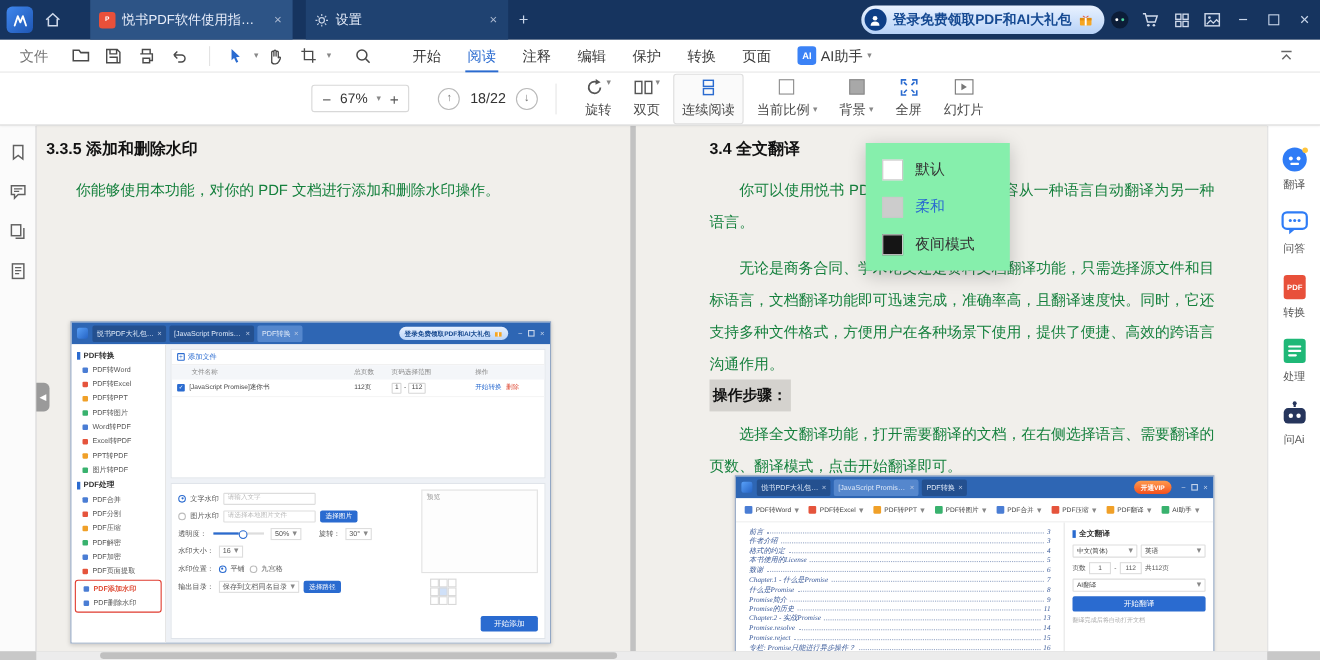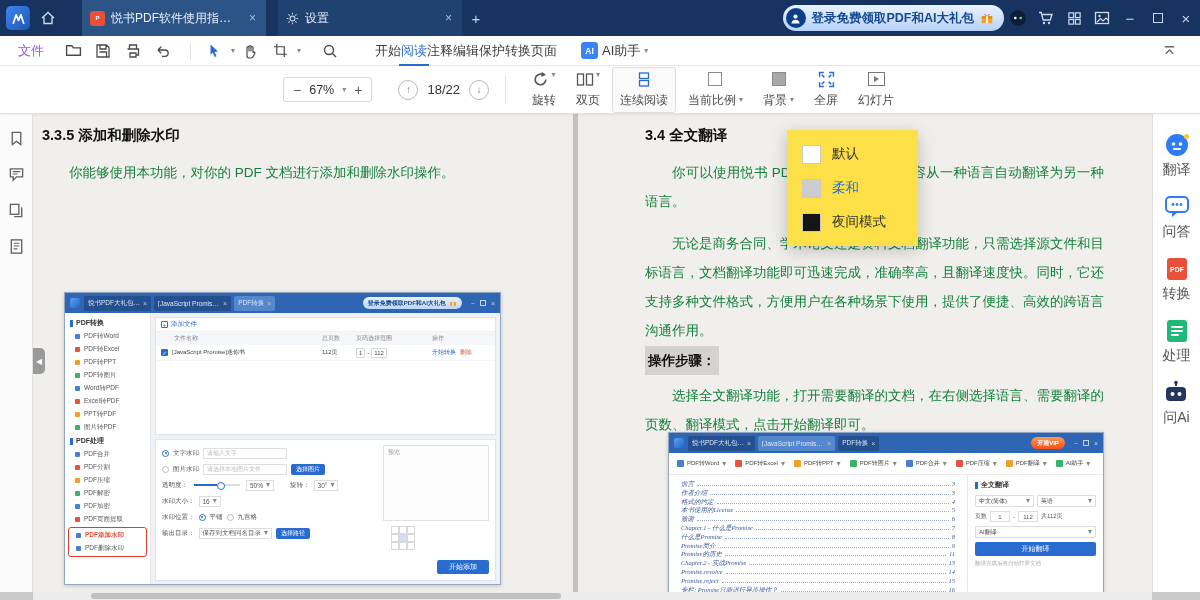--- a/index.html
+++ b/index.html
@@ -14,26 +14,26 @@
 .tab1{background:#2d5486;margin-left:20px}
 .tab2{background:#1f4271;margin-left:12px}
 .tab-label{flex:1;white-space:nowrap;overflow:hidden;text-overflow:ellipsis}
 .tab-close{color:#aebbd2;font-size:12px;padding:0 2px}
 .pdf-ic{width:15px;height:15px;border-radius:3px;background:#e8503a;color:#fff;font-size:6px;font-weight:bold;display:flex;align-items:center;justify-content:center;flex:0 0 auto}
 .login{height:26px;margin-left:auto;border-radius:13px;background:linear-gradient(180deg,#e9f2ff,#b7d2f7);display:flex;align-items:center;gap:6px;padding:0 10px 0 3px;color:#164a92;font-size:12.5px;font-weight:bold}
 .avatar{width:20px;height:20px;border-radius:50%;background:#0d3e86;display:flex;align-items:center;justify-content:center}
 .win-maxbox{width:10px;height:10px;border:1.3px solid #c9d6ea}
 
 .menubar{position:absolute;top:36px;left:0;right:0;height:30px;background:#fff;border-bottom:1px solid #e7e7e7;display:flex;align-items:center;padding:0 14px 0 18px;z-index:10}
-.mb-file{font-size:13px;color:#8b5cf6;margin-right:16px}
+.mb-file{font-size:13px;color:#737373;margin-right:16px}
 .mb-ic{width:26px;height:28px;display:flex;align-items:center;justify-content:center;margin-right:4px}
 .mb-group{display:flex;align-items:center;margin-right:2px}
 .mb-div{width:1px;height:18px;background:#e3e3e3;margin:0 10px}
 .caret{font-size:8px;color:#888;line-height:1}
-.ribbon{display:flex;align-items:flex-start;margin-left:28px;height:30px}
+.ribbon{display:flex;align-items:flex-start;gap:24px;margin-left:28px;height:30px}
 .rtab{font-size:13px;color:#3a3a3a;height:30px;display:flex;align-items:center;position:relative}
 .rtab.selected{color:#2a6bd0}
 .rtab.selected::after{content:"";position:absolute;left:-2px;right:-2px;bottom:0;height:2px;background:#2a6bd0}
 .ai-tab{display:flex;align-items:center;gap:4px;font-size:13px;color:#3a3a3a;margin-left:24px}
 .ai-badge{width:17px;height:17px;border-radius:3px;background:#3b82f6;color:#fff;font-size:8.5px;font-weight:bold;display:flex;align-items:center;justify-content:center}
 .mb-collapse{margin-left:auto}
 
 .viewbar{position:absolute;top:66px;left:0;right:0;height:48px;background:#fff;display:flex;align-items:center;border-bottom:1px solid #e0e0e0;box-shadow:0 1px 2px rgba(0,0,0,.06);z-index:10;padding-left:283px}
 .zoom{height:25px;border:1px solid #d8d8d8;border-radius:3px;display:flex;align-items:center;gap:8px;padding:0 9px;font-size:12.5px;color:#333}
 .zoom .sign{font-size:14px;color:#555}
@@ -42,29 +42,29 @@
 .vb-div{width:1px;height:28px;background:#e6e6e6;margin:0 16px}
 .vtool{display:flex;flex-direction:column;align-items:center;justify-content:center;gap:4px;padding:3px 7px;border:1px solid transparent;border-radius:3px;margin:0 2px}
 .vtool .lbl{font-size:12px;color:#4a4a4a;white-space:nowrap;display:flex;align-items:center;gap:3px}
 .vtool.selected{border-color:#dedede;background:#fafafa}
 .ico-row{display:flex;align-items:flex-start;gap:2px;height:17px}
 .sw-ratio{width:14px;height:14px;border:1.5px solid #8a8a8a;margin-top:1px}
 .sw-bg{width:14px;height:14px;background:#a8a8a8;border:1px solid #8a8a8a;margin-top:1px}
 .slideshow-ic{width:17px;height:14px;border:1.4px solid #777;display:flex;align-items:center;justify-content:center;margin-top:1px}
 .slideshow-ic::after{content:"";border-left:5px solid #777;border-top:3.5px solid transparent;border-bottom:3.5px solid transparent;margin-left:1px}
 
-.bgmenu{position:absolute;left:787px;top:130px;width:131px;background:#fde047;box-shadow:0 4px 16px rgba(0,0,0,.22);padding:7px 0;z-index:60}
+.bgmenu{position:absolute;left:787px;top:130px;width:131px;background:#86efac;box-shadow:0 4px 16px rgba(0,0,0,.22);padding:7px 0;z-index:60}
 .bg-item{height:34px;display:flex;align-items:center;gap:11px;padding:0 15px;font-size:13.5px;color:#333}
 .bg-item .swatch{width:19px;height:19px;border:1px solid #c9c9c9;flex:0 0 auto}
 .bg-item.selected .bg-label{color:#2a6bd0}
 
 .lrail{position:absolute;left:0;top:114px;bottom:8px;width:33px;background:#fbfbfb;border-right:1px solid #e0e0e0;display:flex;flex-direction:column;align-items:center;padding-top:16px;gap:19px;z-index:5}
 .rrail{position:absolute;right:0;top:114px;bottom:8px;width:48px;background:#fff;border-left:1px solid #e0e0e0;display:flex;flex-direction:column;align-items:center;padding-top:18px;gap:15px;z-index:5}
 .rtool{display:flex;flex-direction:column;align-items:center;gap:3px}
-.rtool .lbl{font-size:14px;color:#555}
+.rtool .lbl{font-size:10px;color:#555}
 .collapse-handle{position:absolute;left:33px;top:348px;width:12px;height:26px;background:#9a9a9a;border-radius:0 5px 5px 0;color:#fff;font-size:8px;display:flex;align-items:center;justify-content:center;z-index:8}
 
 .content{position:absolute;left:33px;right:48px;top:114px;bottom:8px;background:#c2c2c2;overflow:hidden}
 .pg{position:absolute;top:0;bottom:0;background:#f1efeb;overflow:hidden}
 .pg-left{left:0;width:540px;padding:10px 40px 0 9px}
 .pg-right{left:545px;right:0;padding:10px 48px 0 67px}
 .doc-h{font-size:14.5px;font-weight:bold;color:#111;padding-top:2px}
 .doc-p{font-size:13.5px;color:#15803d;line-height:29px;text-indent:2em;text-align:justify;margin-top:13px}
 .steps-p{line-height:29px}
 .steps-hl{display:inline-block;font-weight:bold;font-size:13.5px;color:#111;background:#d4d2ce;padding:0 3px}

